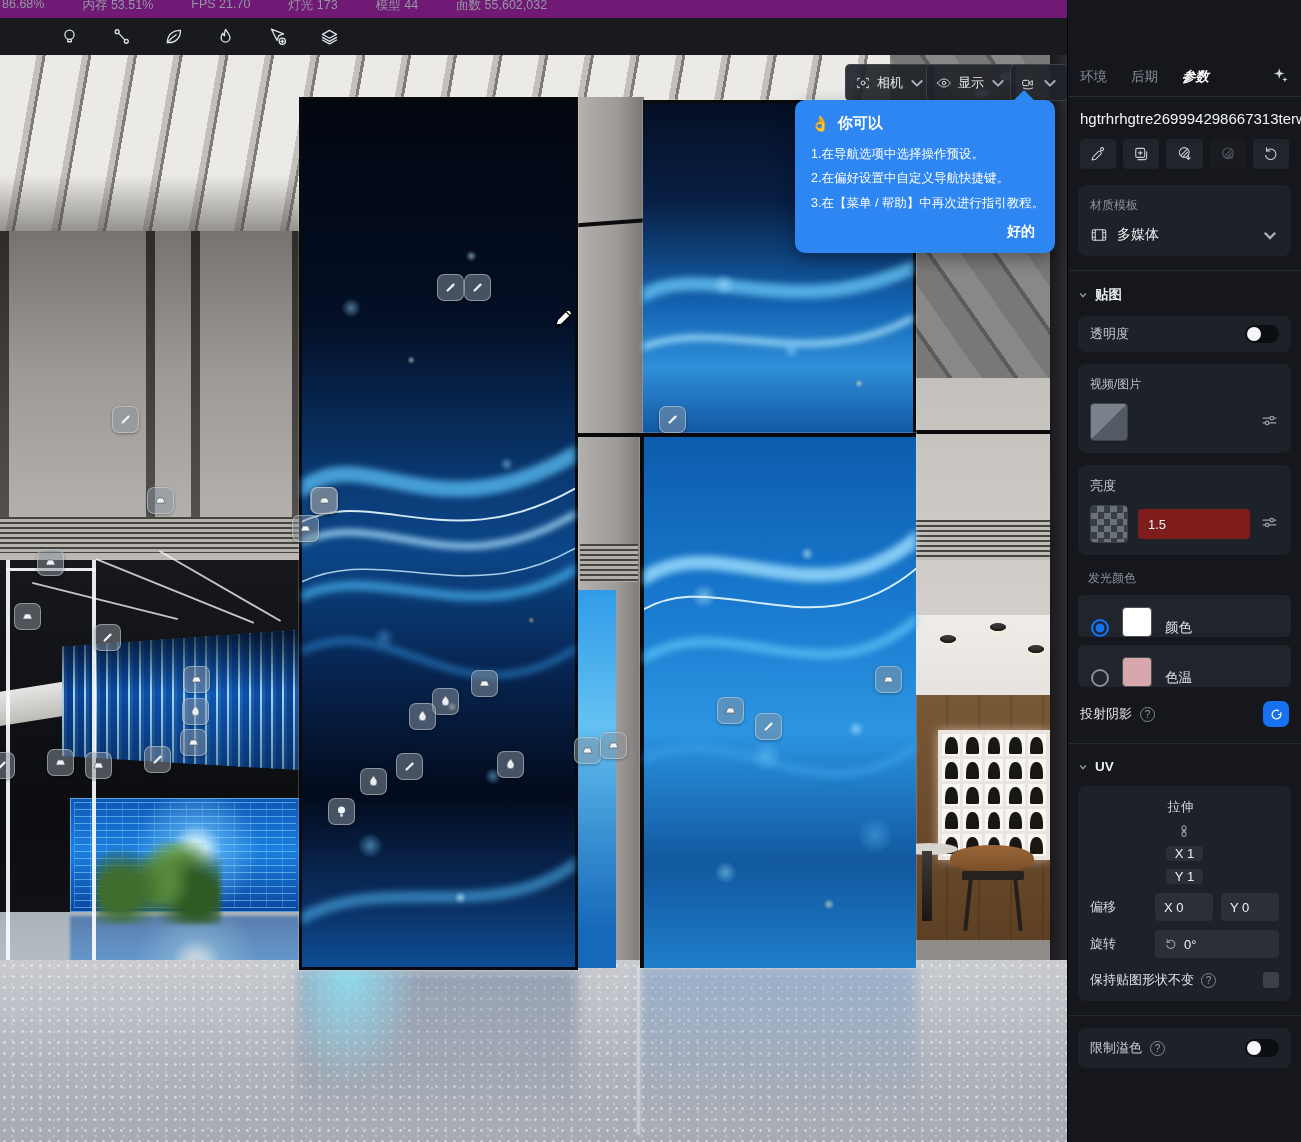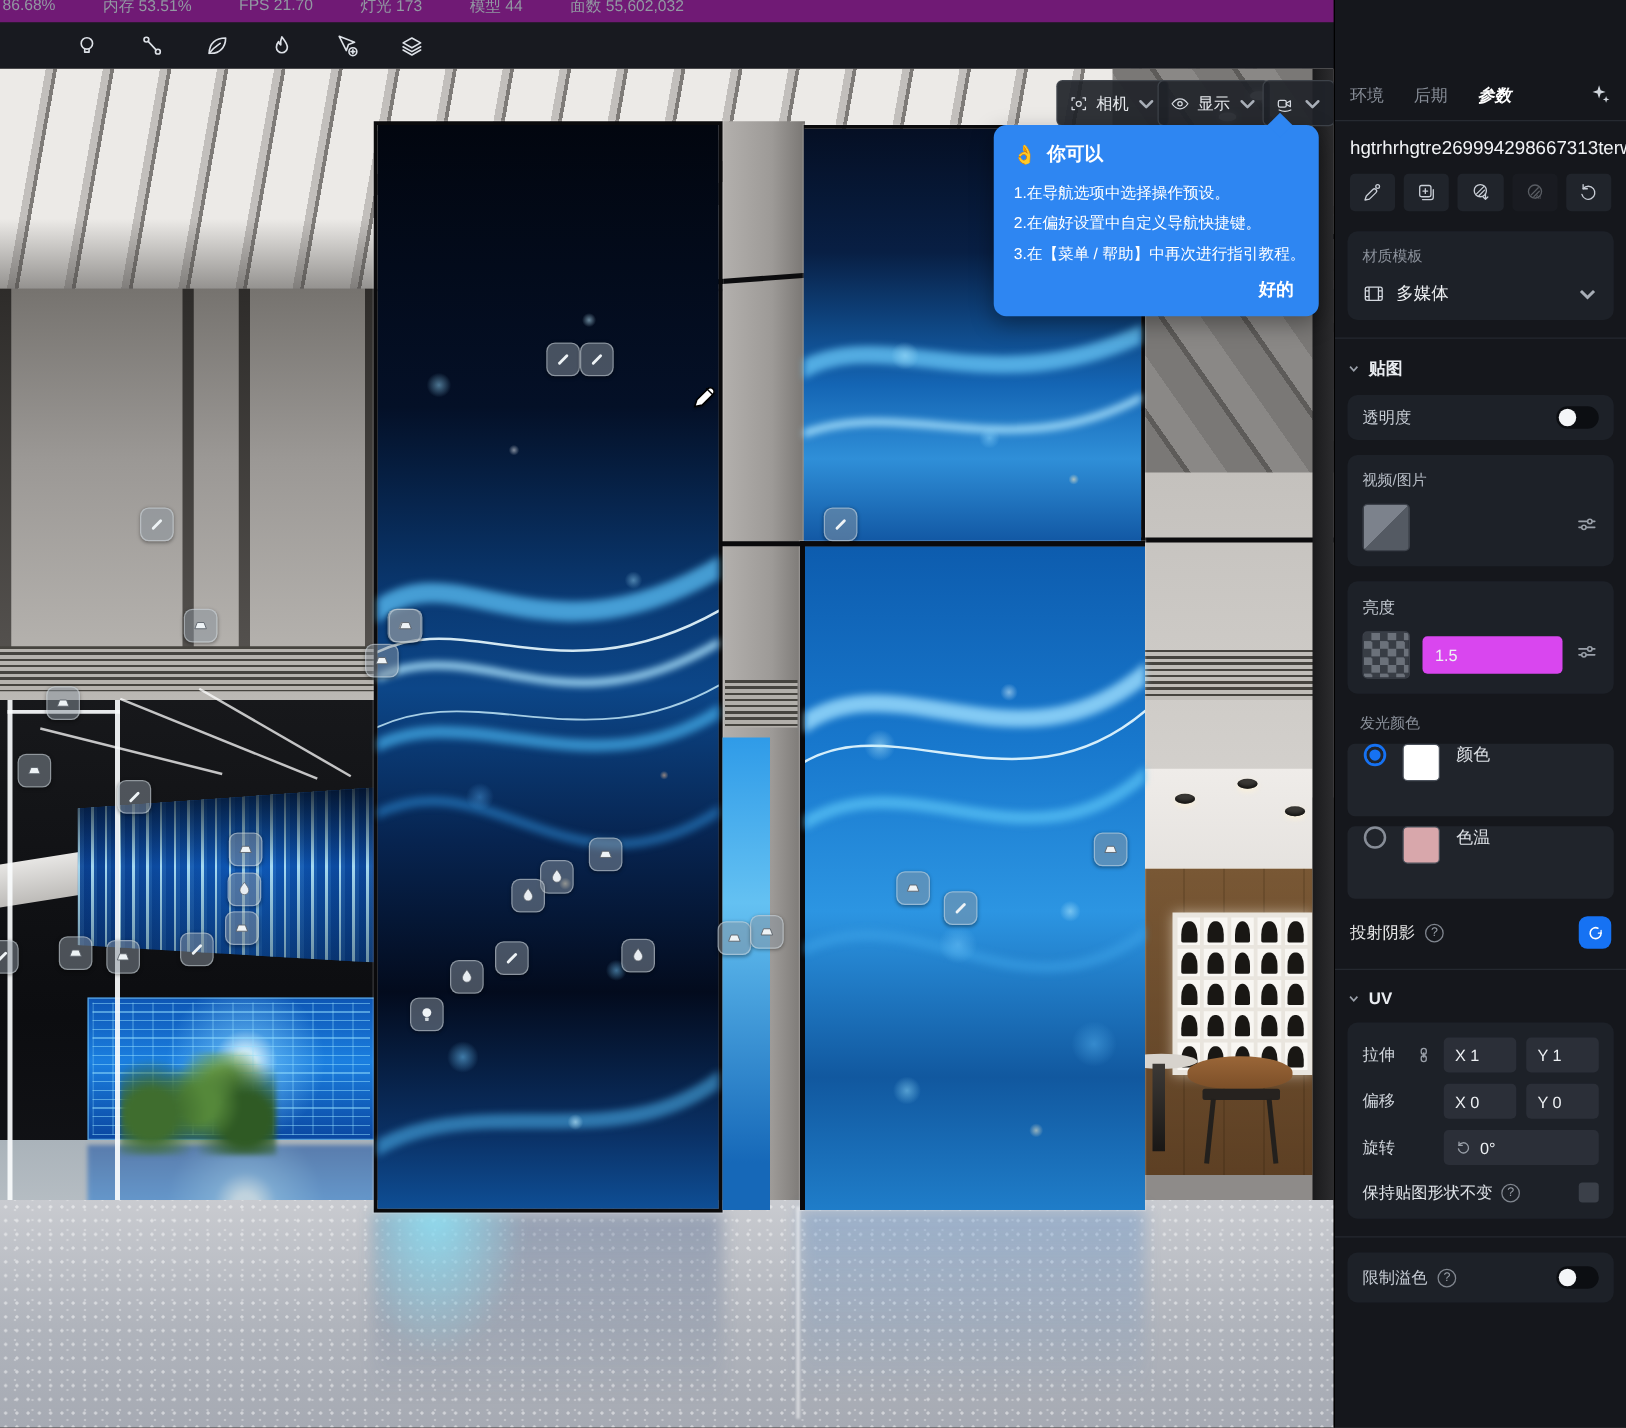--- a/index.html
+++ b/index.html
@@ -165,32 +165,32 @@
   #tpl-val{font-size:14px;color:#eef0f3;flex:1;}
   .sect-head{display:flex;align-items:center;gap:7px;padding:15px 10px 0;font-size:13.5px;font-weight:bold;color:#e9ecf0;cursor:pointer;}
   .sect-head svg{stroke:#9aa0a9;fill:none;stroke-width:1.6;width:10px;height:10px;}
   .thumb{width:38px;height:38px;border-radius:4px;border:1px solid #3c414a;background:linear-gradient(135deg,#7c828c 0 50%,#545a63 50% 100%);}
   .thumb.checker{background:repeating-conic-gradient(#6b717a 0 25%,#383d45 0 50%);background-size:13px 13px;}
   .slider-ic{margin-left:auto;cursor:pointer;}
   .rowline{display:flex;align-items:center;margin-top:10px;gap:10px;}
   .rowflex{display:flex;align-items:center;justify-content:space-between;}
   .toggle{width:34px;height:18px;border-radius:9px;background:#0c0e12;position:relative;cursor:pointer;flex:none;}
   .toggle .knob{position:absolute;left:2px;top:2px;width:14px;height:14px;border-radius:50%;background:#f4f6f8;}
-  .inputbox{height:30px;background:#d946ef;border-radius:4px;display:flex;align-items:center;padding:0 10px;font-size:13px;color:#eef1f4;flex:1;cursor:text;}
-  .optrow{margin:8px 10px 0;height:58px;background:#20242b;border-radius:6px;display:flex;align-items:flex-start;gap:13px;padding:0 13px;cursor:pointer;}
+  .inputbox{height:30px;background:#7f1d1d;border-radius:4px;display:flex;align-items:center;padding:0 10px;font-size:13px;color:#eef1f4;flex:1;cursor:text;}
+  .optrow{margin:8px 10px 0;height:42px;background:#20242b;border-radius:6px;display:flex;align-items:flex-end;gap:13px;padding:0 13px;cursor:pointer;}
   .radio{width:18px;height:18px;border-radius:50%;border:2px solid #878d97;flex:none;}
   .radio.sel{border:2px solid #1672f3;box-shadow:inset 0 0 0 2.5px #20242b;background:#1672f3;}
   .swatch{width:30px;height:30px;border-radius:4px;border:1px solid #4a505a;}
   .optlabel{font-size:13.5px;color:#dfe3e8;}
   .q{width:15px;height:15px;border-radius:50%;border:1.2px solid #80868f;color:#9aa0a9;font-size:10px;display:inline-flex;align-items:center;justify-content:center;flex:none;}
   #shadow-row{display:flex;align-items:center;gap:8px;margin:14px 10px 0;padding:0 2px 2px;}
   #shadow-row .lbl{font-size:13px;color:#e5e5e5;}
   #shadow-btn{margin-left:auto;width:26px;height:26px;border-radius:7px;background:#1672f3;display:flex;align-items:center;justify-content:center;cursor:pointer;}
   .uvrow{display:flex;align-items:center;gap:8px;margin-top:9px;}
-  .uvrow:first-child{margin-top:0;}
+  .uvrow:first-child{margin-top:0;flex-direction:column;}
   .uvlbl{font-size:13px;color:#cfd4db;width:34px;flex:none;}
   .uvin{height:28px;background:#2b2f38;border-radius:4px;flex:1;display:flex;align-items:center;padding:0 9px;font-size:13px;color:#eef1f4;gap:6px;cursor:text;}
   .uvicon{width:15px;flex:none;display:flex;}
   .checkbox{width:16px;height:16px;border-radius:3px;background:#3b4049;margin-left:auto;cursor:pointer;}
   .keeprow{display:flex;align-items:center;gap:7px;margin-top:13px;font-size:13px;color:#dfe3e8;}
 </style>
 </head>
 <body>
 
 <div id="titlebar">

